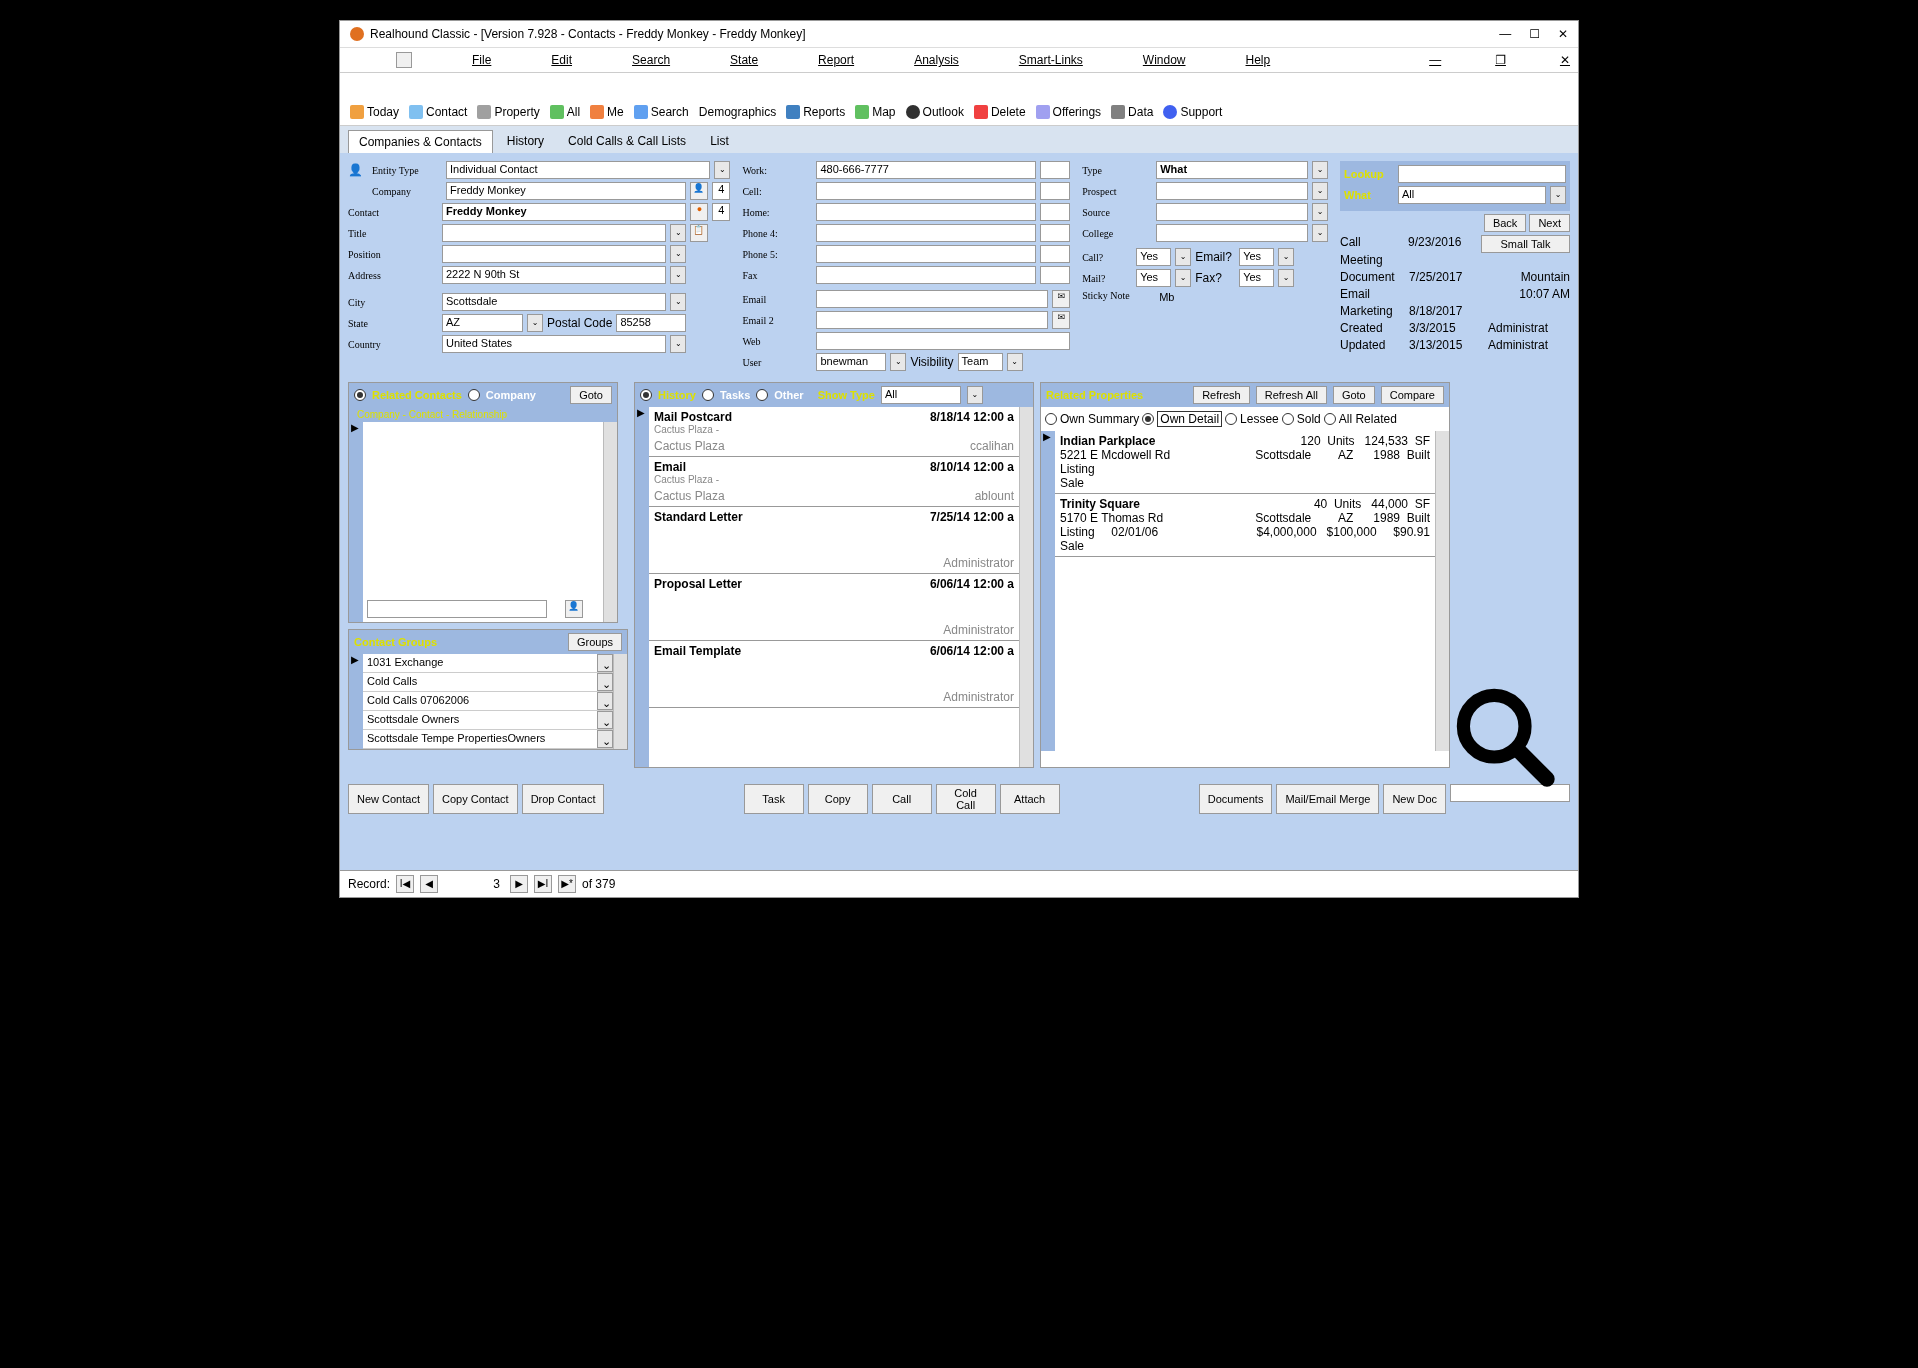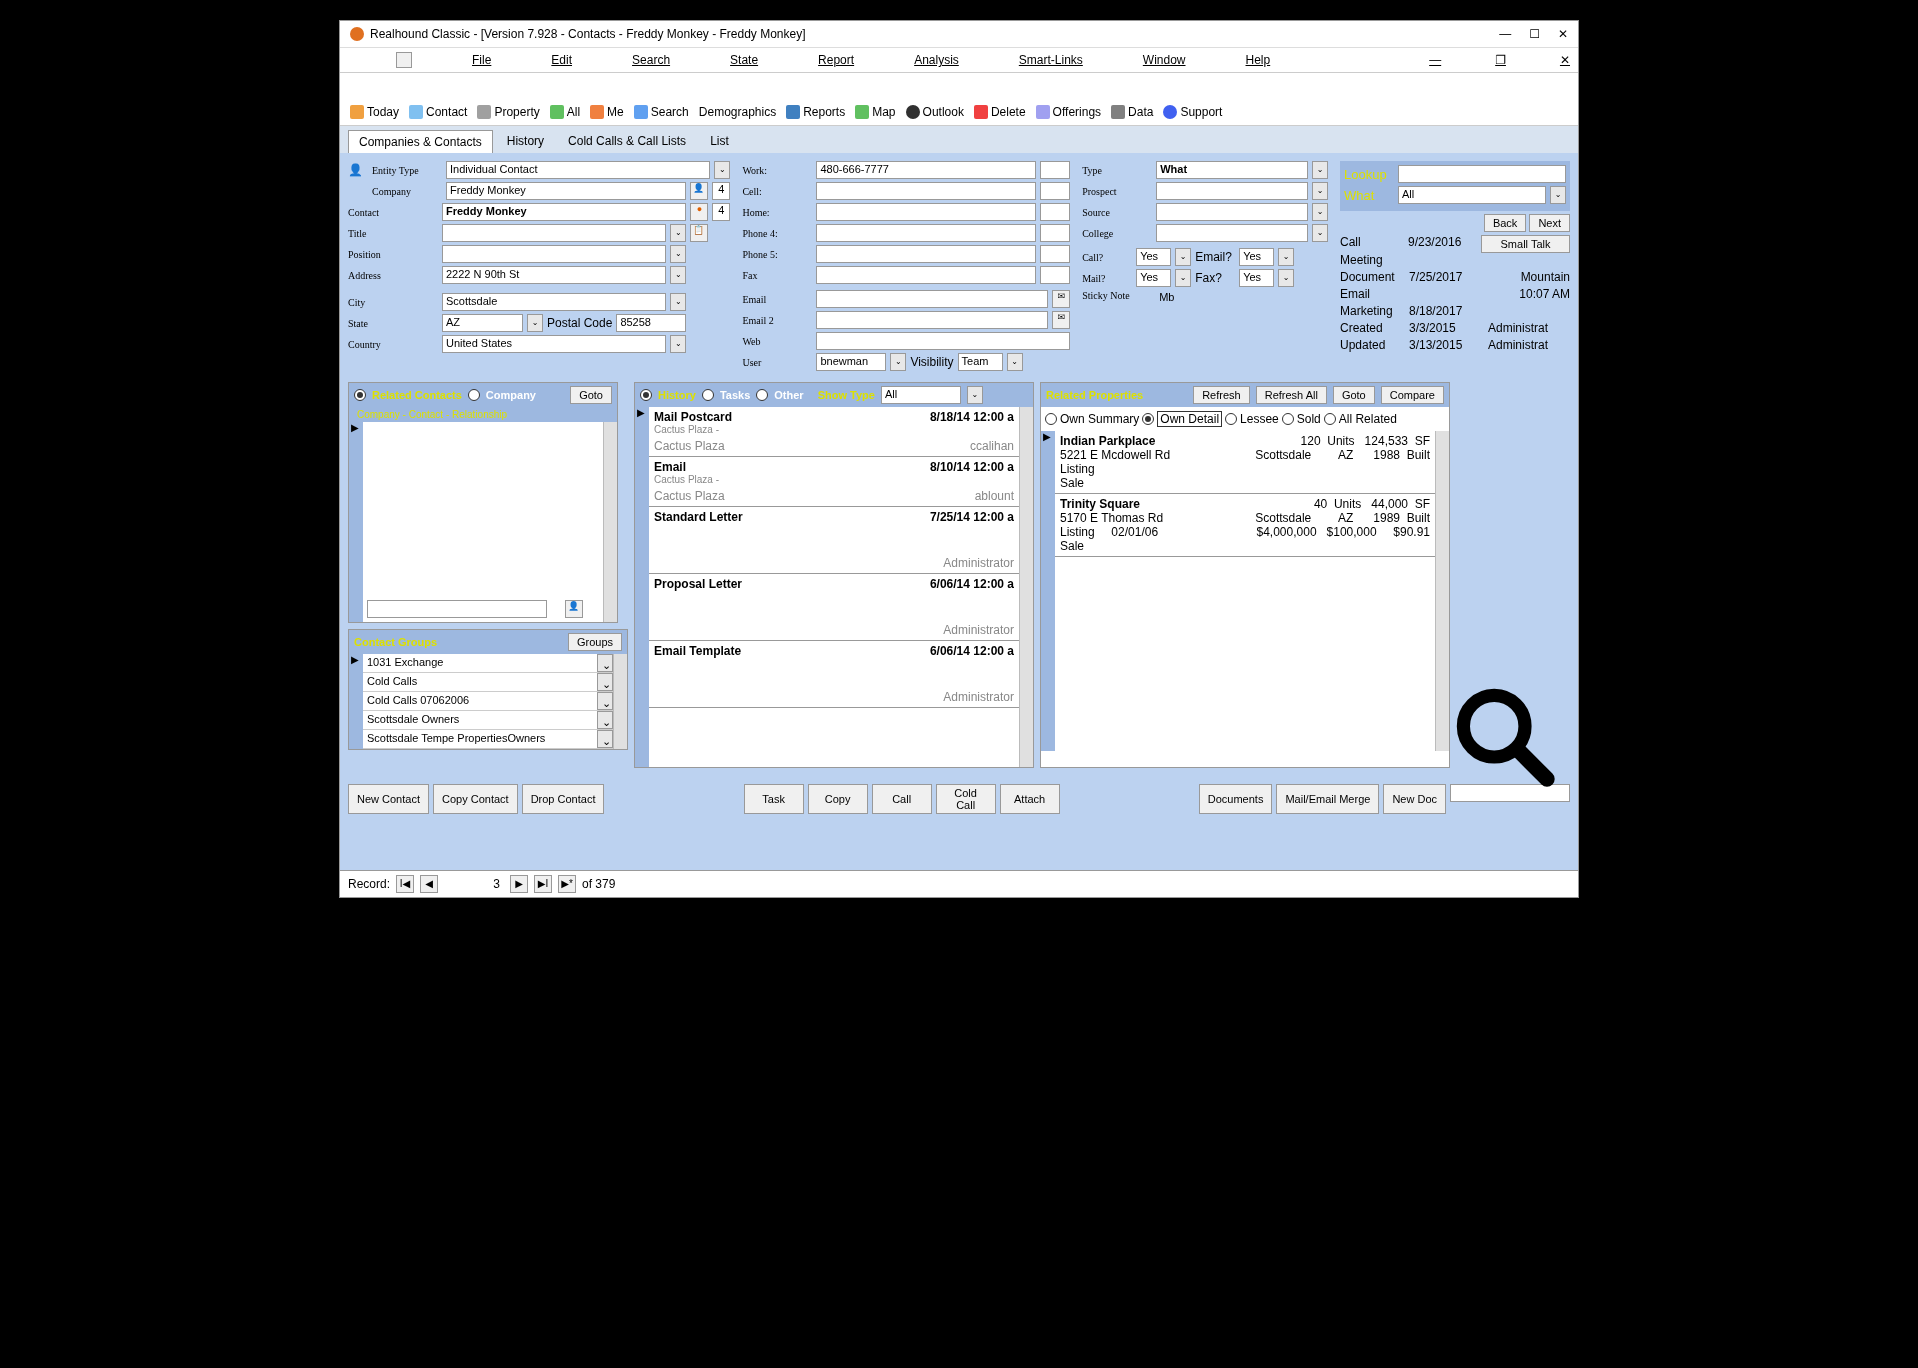--- a/index.html
+++ b/index.html
@@ -24,21 +24,21 @@
 .form-col { flex: 1; }
 .form-row { display: flex; align-items: center; margin-bottom: 3px; gap: 4px; }
 .form-label { width: 70px; font-size: 10px; font-family: Liberation Serif, serif; }
 .form-input { flex: 1; background: #fff; border: 1px solid #999; padding: 1px 3px; font-size: 11px; height: 18px; }
 .form-input.small { width: 81px; flex: none; }
 .dd-arrow { width: 16px; height: 18px; background: #e8e8e8; border: 1px solid #999; font-size: 8px; text-align: center; line-height: 16px; cursor:pointer; }
 .icon-btn { width: 18px; height: 18px; background: #f0f0f0; border: 1px solid #999; font-size: 9px; text-align: center; cursor:pointer; }
 .count-box { width: 18px; height: 18px; background: #fff; border: 1px solid #999; text-align: center; font-size: 11px; }
 .lookup-panel { background: #9db8e0; padding: 4px; width: 230px; }
 .lookup-row { display: flex; gap: 4px; margin-bottom: 3px; align-items: center; }
-.lookup-label { color: #dde000; width: 50px; font-size: 13px; font-weight:normal; }
+.lookup-label { color: #dde000; width: 50px; font-size: 11px; font-weight:bold; }
 .btn { background: #f0f0f0; border: 1px solid #999; padding: 2px 8px; cursor: pointer; font-size: 11px; }
 .panels { display: flex; gap: 6px; }
 .panel { background: #fff; border: 1px solid #999; }
 .panel-left { width: 270px; }
 .panel-mid { width: 400px; }
 .panel-right { width: 410px; }
 .panel-header { background: #9db8e0; padding: 3px 5px; display: flex; align-items: center; gap: 6px; }
 .radio { width: 12px; height: 12px; border: 1px solid #333; border-radius: 50%; display: inline-block; background: #fff; position: relative; }
 .radio.sel::after { content: ''; width: 6px; height: 6px; background: #333; border-radius: 50%; position: absolute; top: 2px; left: 2px; }
 .ph-label { font-weight: bold; color: #dde000; font-size: 11px; }

